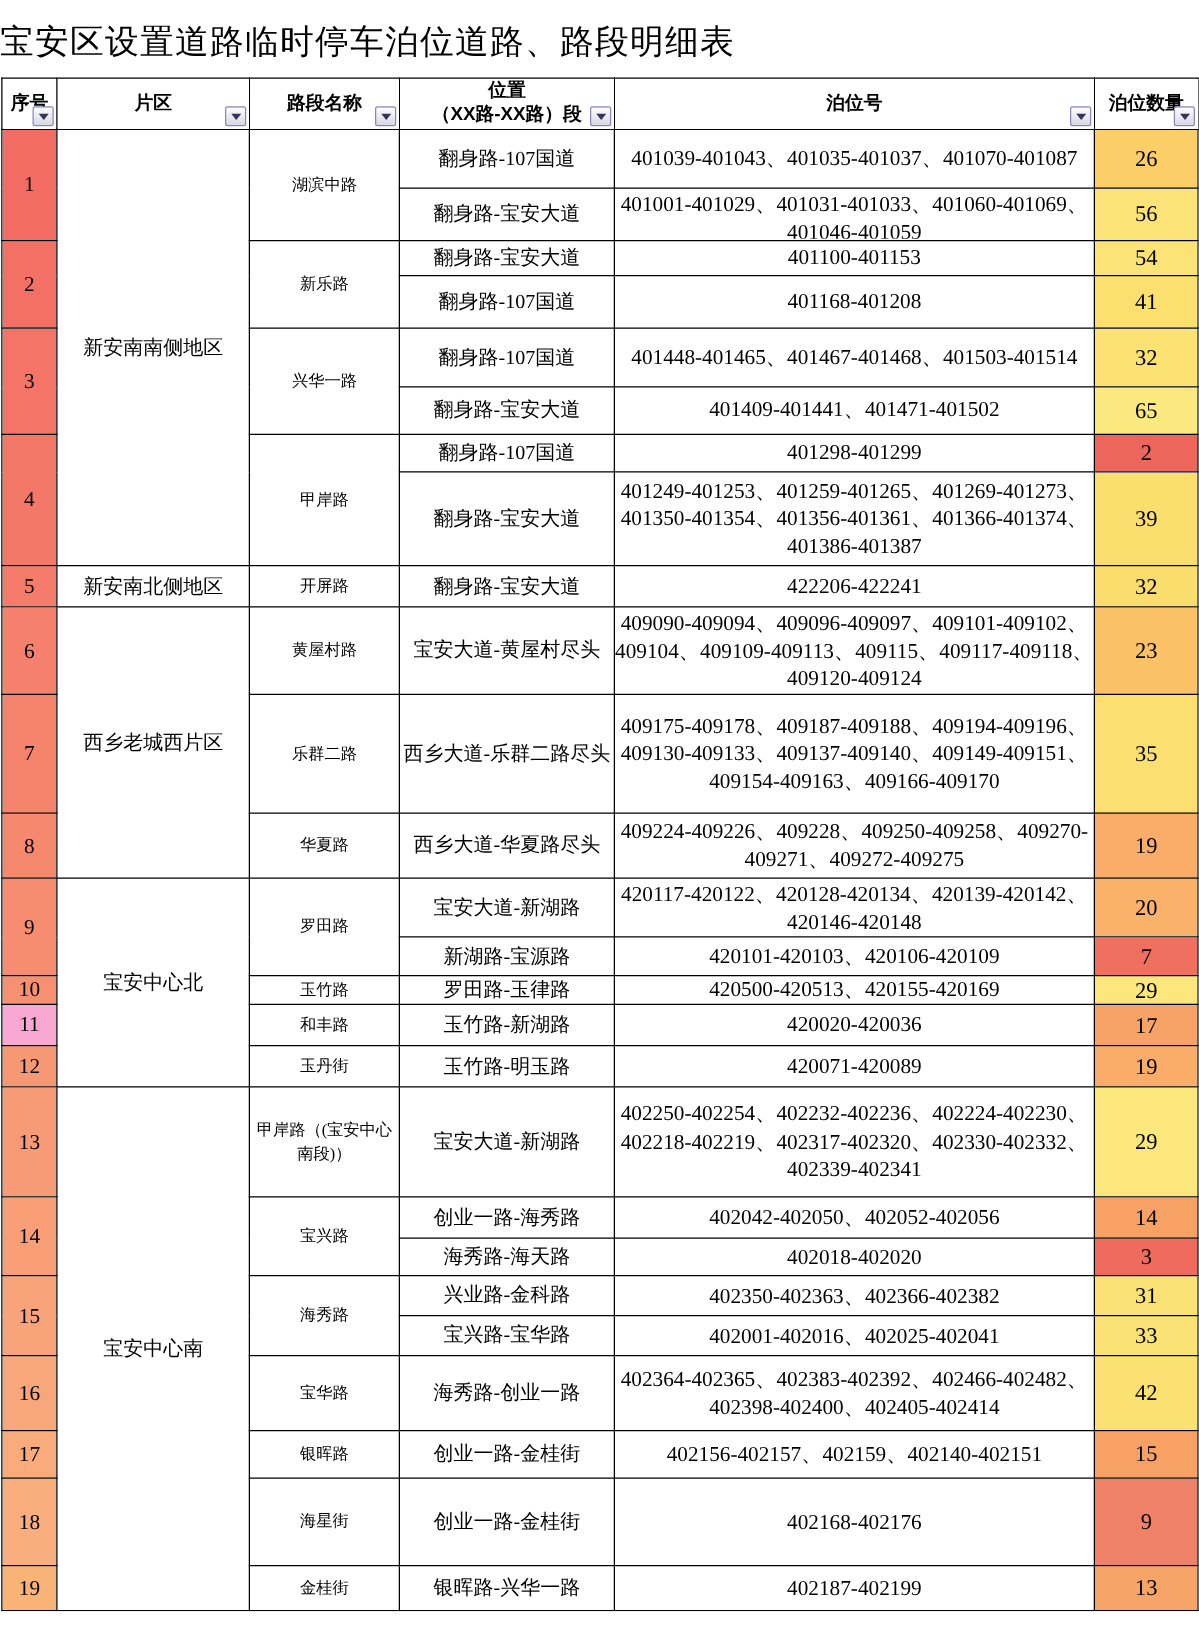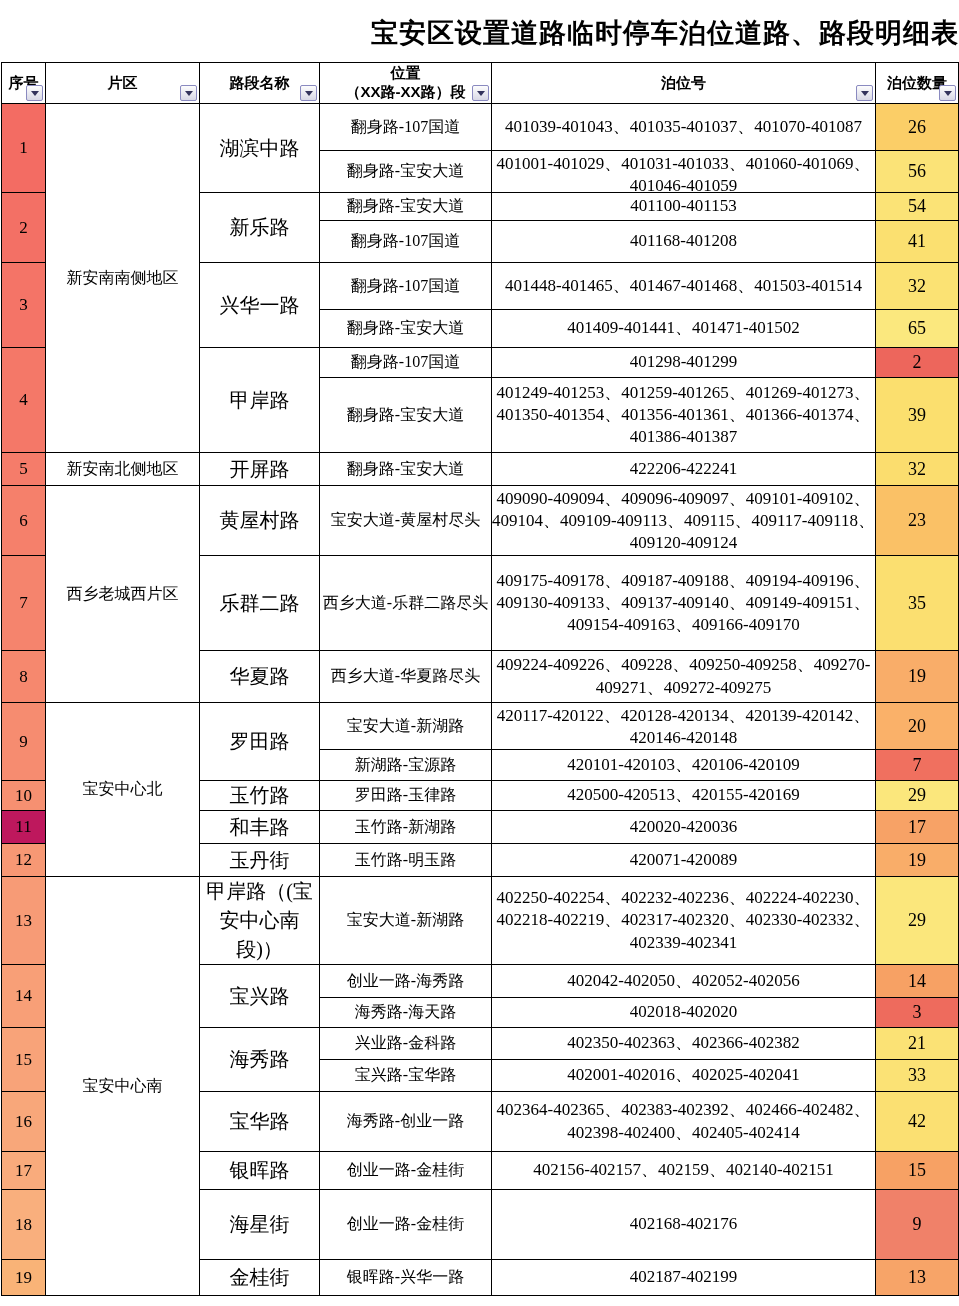--- a/index.html
+++ b/index.html
@@ -1,19 +1,19 @@
 <!DOCTYPE html>
 <html><head>
 <meta charset="utf-8">
 <style>
   html,body{margin:0;padding:0;background:#ffffff;}
   .page{width:959px;font-family:"Liberation Sans",sans-serif;color:#000;}
   .title{
     font-family:"Liberation Sans",sans-serif;
-    font-weight:bold;font-size:27px;text-align:right;
+    font-weight:normal;font-size:27px;text-align:left;
     padding:15px 0 11px 0;letter-spacing:1px;
   }
   table.grid{
     border-collapse:collapse;table-layout:fixed;width:957px;margin-left:1px;
   }
   table.grid th, table.grid td{
     border:1px solid #000;overflow:hidden;padding:0;
     vertical-align:middle;text-align:center;
   }
   thead th{
@@ -26,21 +26,21 @@
     background:linear-gradient(#fdfdfd,#d8d8e6);
     border:1px solid #8a8ac0;border-radius:2px;
     display:flex;align-items:center;justify-content:center;box-sizing:border-box;
   }
   .filter-btn .tri{
     width:0;height:0;border-left:4px solid transparent;border-right:4px solid transparent;
     border-top:5px solid #33335c;
   }
   td.no-cell{font-family:"Liberation Serif","DejaVu Serif",serif;font-size:17px;}
   td.area-cell{font-family:"Liberation Serif","DejaVu Serif",serif;font-size:16px;background:#fff;}
-  td.road-cell{font-family:"Liberation Serif","DejaVu Serif",serif;font-size:20px;background:#fff;padding:0 4px;line-height:1.45;}
+  td.road-cell{font-family:"Liberation Serif","DejaVu Serif",serif;font-size:13px;background:#fff;padding:0 4px;line-height:1.45;}
   td.loc-cell{font-family:"Liberation Serif","DejaVu Serif",serif;font-size:16px;background:#fff;padding:0 4px;}
   td.berth-cell{font-family:"Liberation Serif","DejaVu Serif",serif;font-size:17px;background:#fff;padding:0 8px;line-height:1.3;}
   td.count-cell{font-family:"Liberation Serif","DejaVu Serif",serif;font-size:18px;}
   .clipwrap{overflow:hidden;margin:0 auto;}
 </style>
 </head>
 <body>
 
 <div class="page">
   <div class="title">宝安区设置道路临时停车泊位道路、路段明细表</div>
@@ -219,21 +219,21 @@
         <tr style="height: 18px;">
           <td class="no-cell" rowspan="1" style="background: rgb(246, 144, 113);">10</td>
           <td class="road-cell" rowspan="1">玉竹路</td>
           <td class="loc-cell">罗田路-玉律路</td>
           <td class="berth-cell">
             <div class="clipwrap" style="max-height: 29px;">420500-420513、420155-420169</div>
           </td>
           <td class="count-cell" style="background: rgb(251, 231, 124);">29</td>
         </tr>
         <tr style="height: 33px;">
-          <td class="no-cell" rowspan="1" style="background: #be185d;">11</td>
+          <td class="no-cell" rowspan="1" style="background: #f9a8d4;">11</td>
           <td class="road-cell" rowspan="1">和丰路</td>
           <td class="loc-cell">玉竹路-新湖路</td>
           <td class="berth-cell">
             <div class="clipwrap" style="max-height: 29px;">420020-420036</div>
           </td>
           <td class="count-cell" style="background: rgb(247, 162, 102);">17</td>
         </tr>
         <tr style="height: 33px;">
           <td class="no-cell" rowspan="1" style="background: rgb(247, 152, 116); margin-top: 15px;">12</td>
           <td class="road-cell" rowspan="1">玉丹街</td>
@@ -269,21 +269,21 @@
           </td>
           <td class="count-cell" style="background: rgb(238, 107, 93);">3</td>
         </tr>
         <tr style="height: 32px;">
           <td class="no-cell" rowspan="2" style="background: rgb(248, 163, 121);">15</td>
           <td class="road-cell" rowspan="2">海秀路</td>
           <td class="loc-cell">兴业路-金科路</td>
           <td class="berth-cell">
             <div class="clipwrap" style="max-height: 28px;">402350-402363、402366-402382</div>
           </td>
-          <td class="count-cell" style="background: rgb(251, 226, 117);">21</td>
+          <td class="count-cell" style="background: rgb(251, 226, 117);">31</td>
         </tr>
         <tr style="height: 32px;">
           <td class="loc-cell">宝兴路-宝华路</td>
           <td class="berth-cell">
             <div class="clipwrap" style="max-height: 28px;">402001-402016、402025-402041</div>
           </td>
           <td class="count-cell" style="background: rgb(251, 226, 117);">33</td>
         </tr>
         <tr style="height: 60px;">
           <td class="no-cell" rowspan="1" style="background: rgb(248, 167, 122);">16</td>

